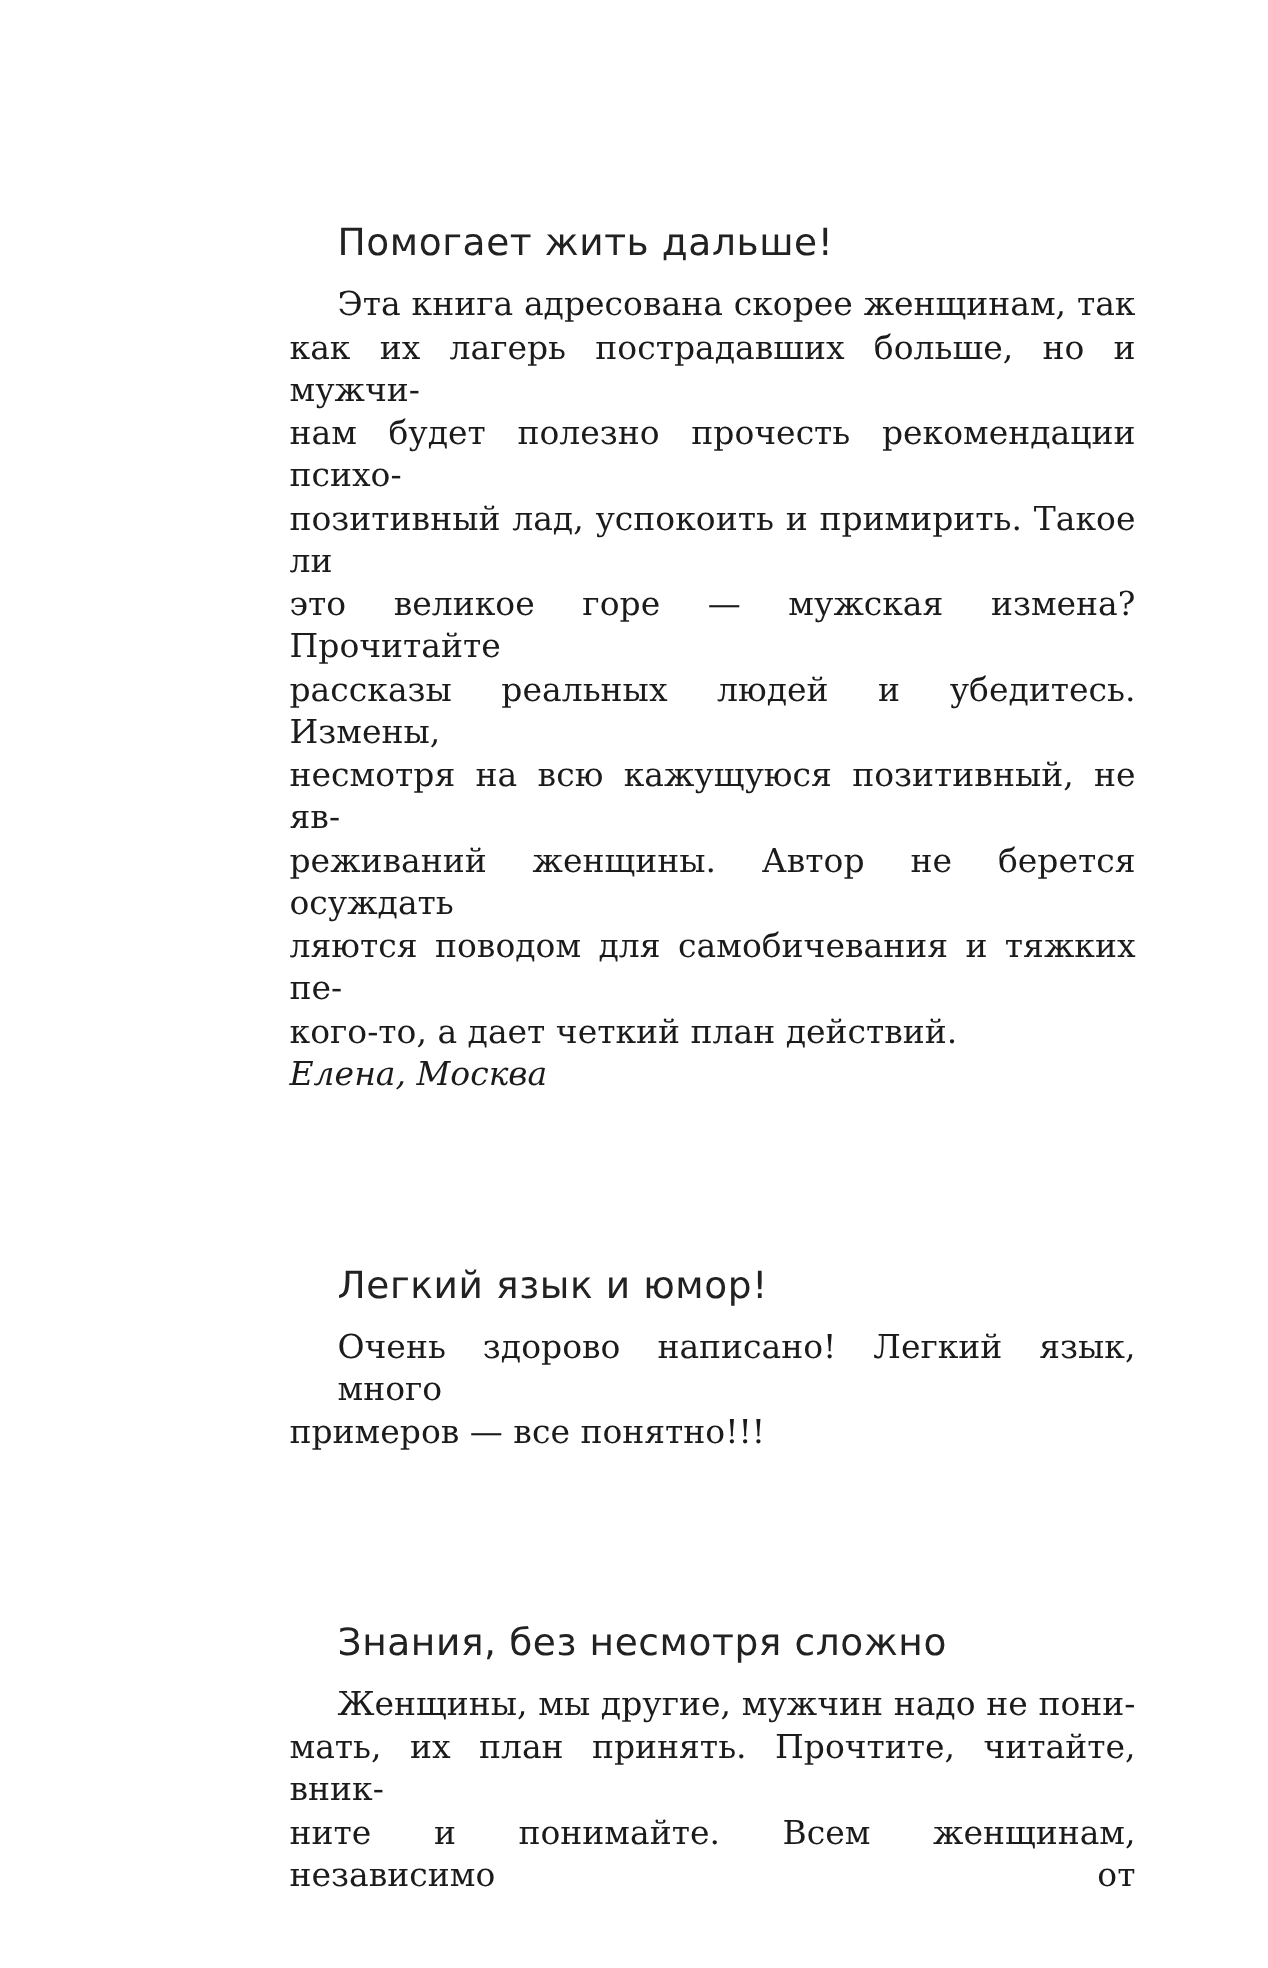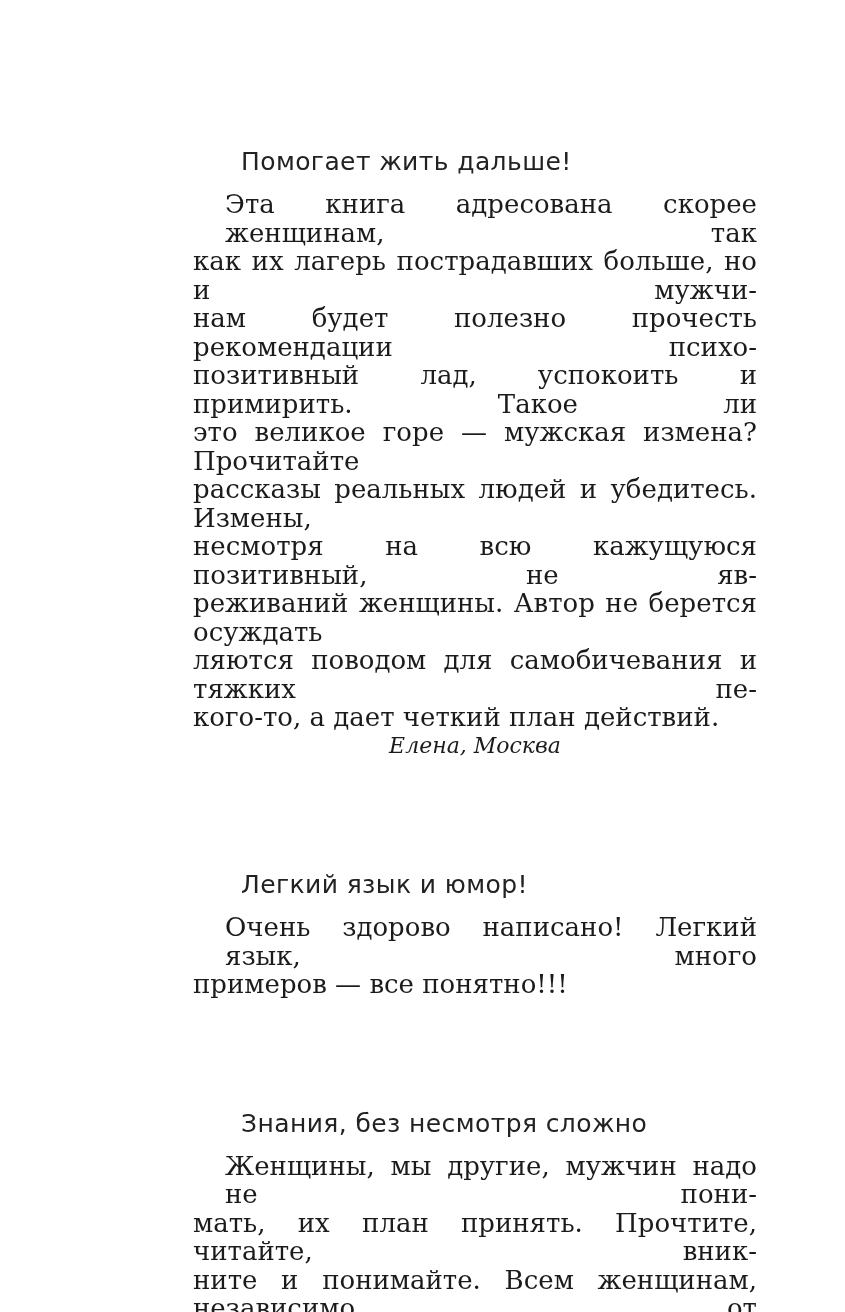--- a/index.html
+++ b/index.html
@@ -20,38 +20,38 @@
     top: 146px;
     width: 564px;
   }
   .review + .review { margin-top: 109px; }
   .heading {
     font-family: "DejaVu Sans", "Liberation Sans", sans-serif;
     font-weight: 400;
     font-size: 25px;
     line-height: 32px;
     letter-spacing: 0.4px;
-    margin: 0 0 12px 48px;
+    margin: 0 0 12px 32px;
     color: #222222;
   }
   .para { }
   .line {
-    font-size: 26px;
+    font-size: 22px;
     line-height: 28.5px;
     text-align: justify;
     text-align-last: justify;
     white-space: normal;
   }
   .line.first { padding-left: 32px; }
   .line.last { text-align-last: left; }
   .signature {
     font-style: italic;
     font-size: 22px;
     line-height: 28.5px;
-    text-align: center;
+    text-align: left;
   }
 </style>
 </head>
 <body>
 
 <div class="content">
 
   <section class="review">
     <h2 class="heading">Помогает жить дальше!</h2>
     <div class="para">

